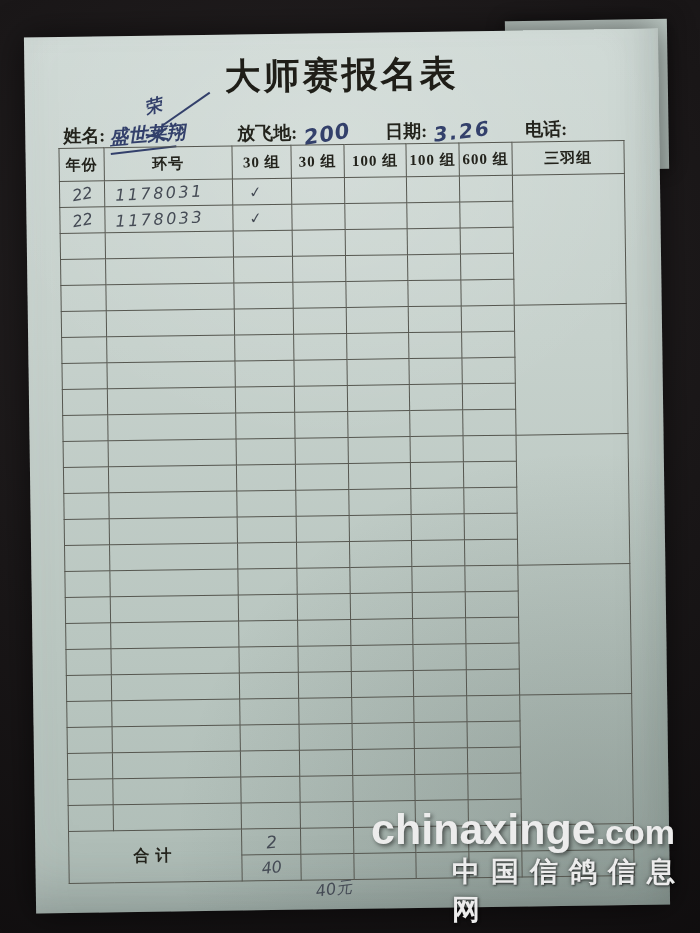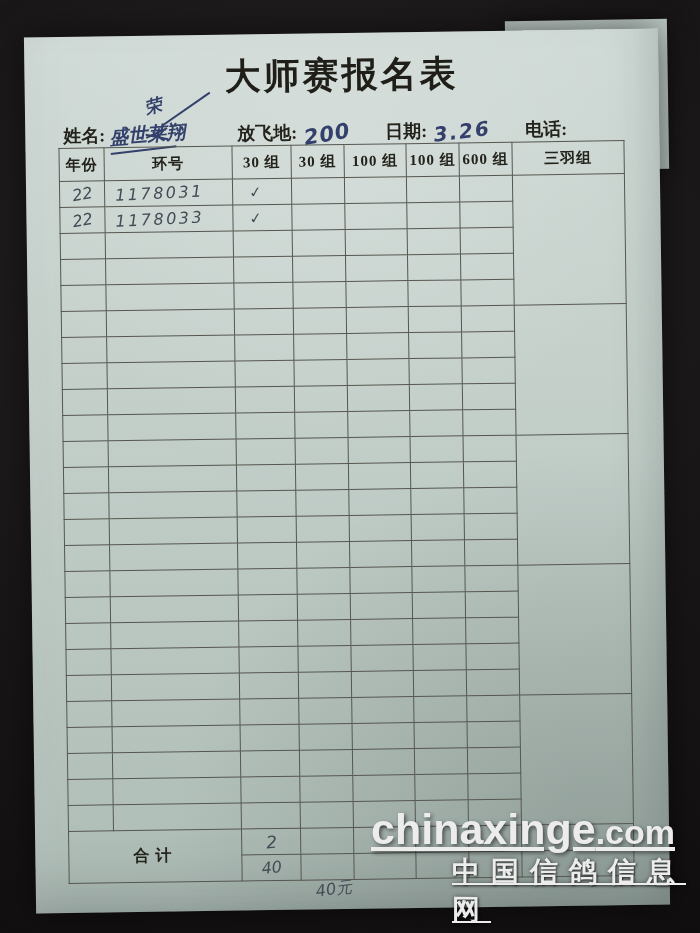--- a/index.html
+++ b/index.html
@@ -63,21 +63,21 @@
   td.check{text-align:left;padding-left:16px;}
   .check-hw{font-size:15px;transform:rotate(-6deg);}
   td.total-label{text-align:center;font-weight:600;font-size:16px;color:#23231c;
     letter-spacing:6px;}
   td.total-num{text-align:center;}
   .total-entries{font-size:17px;transform:rotate(-4deg);}
   .total-fee{font-size:16px;transform:rotate(-5deg);}
   .fee-note{position:absolute;left:280px;top:846px;font-size:16px;transform:rotate(-7deg);}
   
   .wm{position:absolute;z-index:9;font-family:"Liberation Sans","DejaVu Sans",sans-serif;
-    font-weight:bold;color:#ececec;text-decoration:underline;}
+    font-weight:bold;color:#ececec;}
   .wm1{left:371px;top:808px;font-size:43px;line-height:1.0;letter-spacing:0px;
     text-shadow:2px 2px 4px rgba(8,8,8,.55);}
   .wm1 .suffix{font-size:34px;}
   .wm2{left:452px;top:853px;font-size:28px;letter-spacing:11px;
     text-shadow:1px 1px 2px rgba(8,8,8,.6),0 0 4px rgba(0,0,0,.45);}
 </style>
 </head>
 <body>
 
 <div class="photo">

